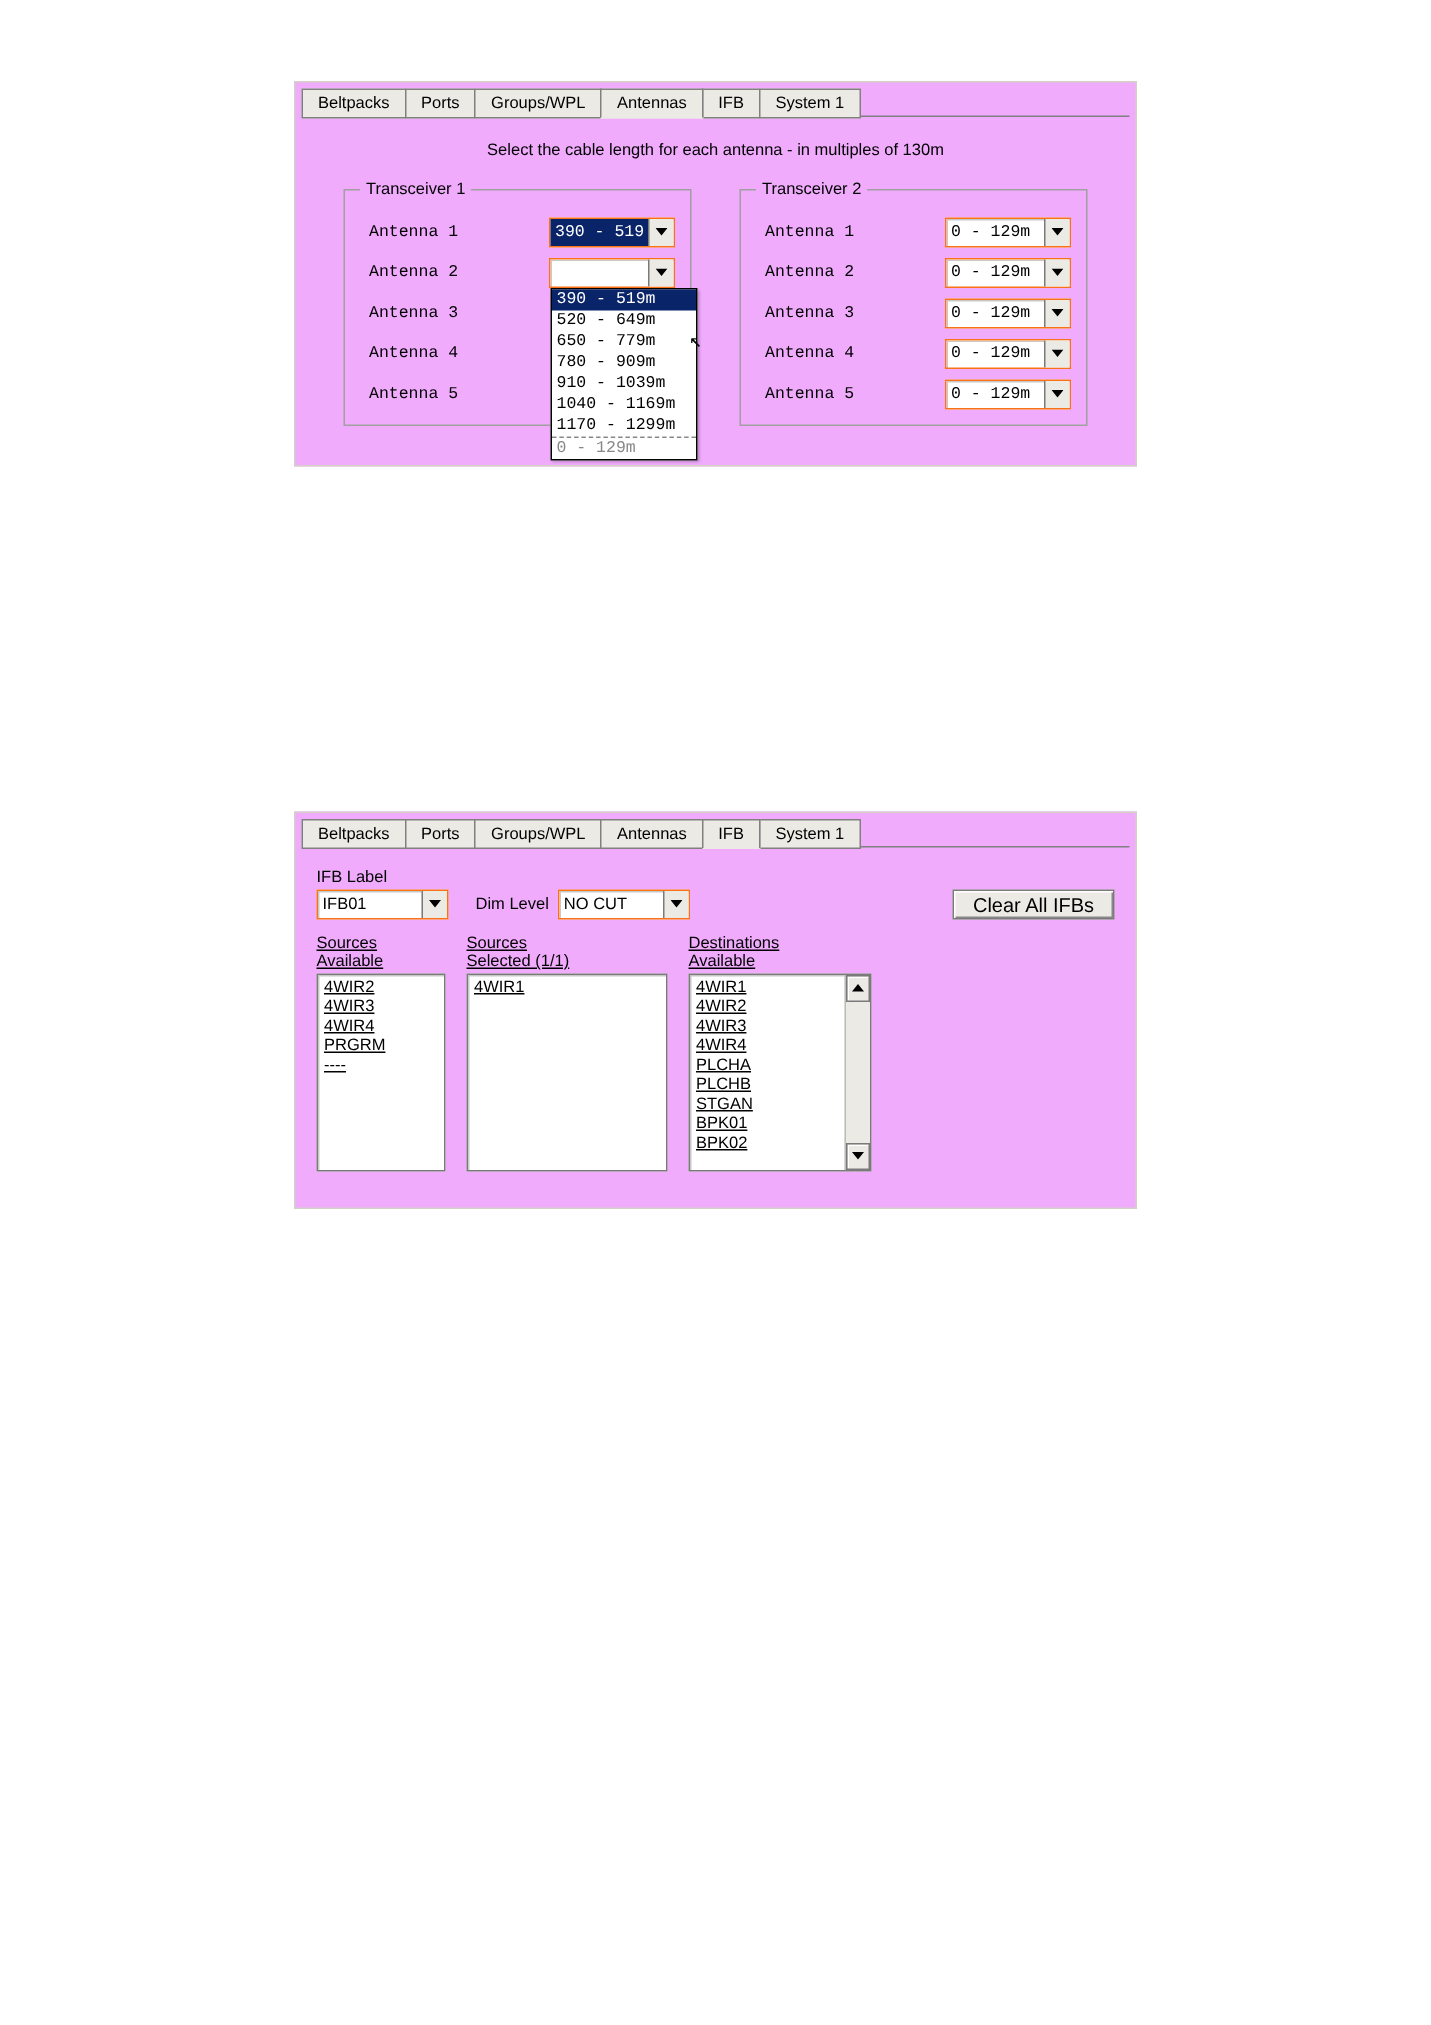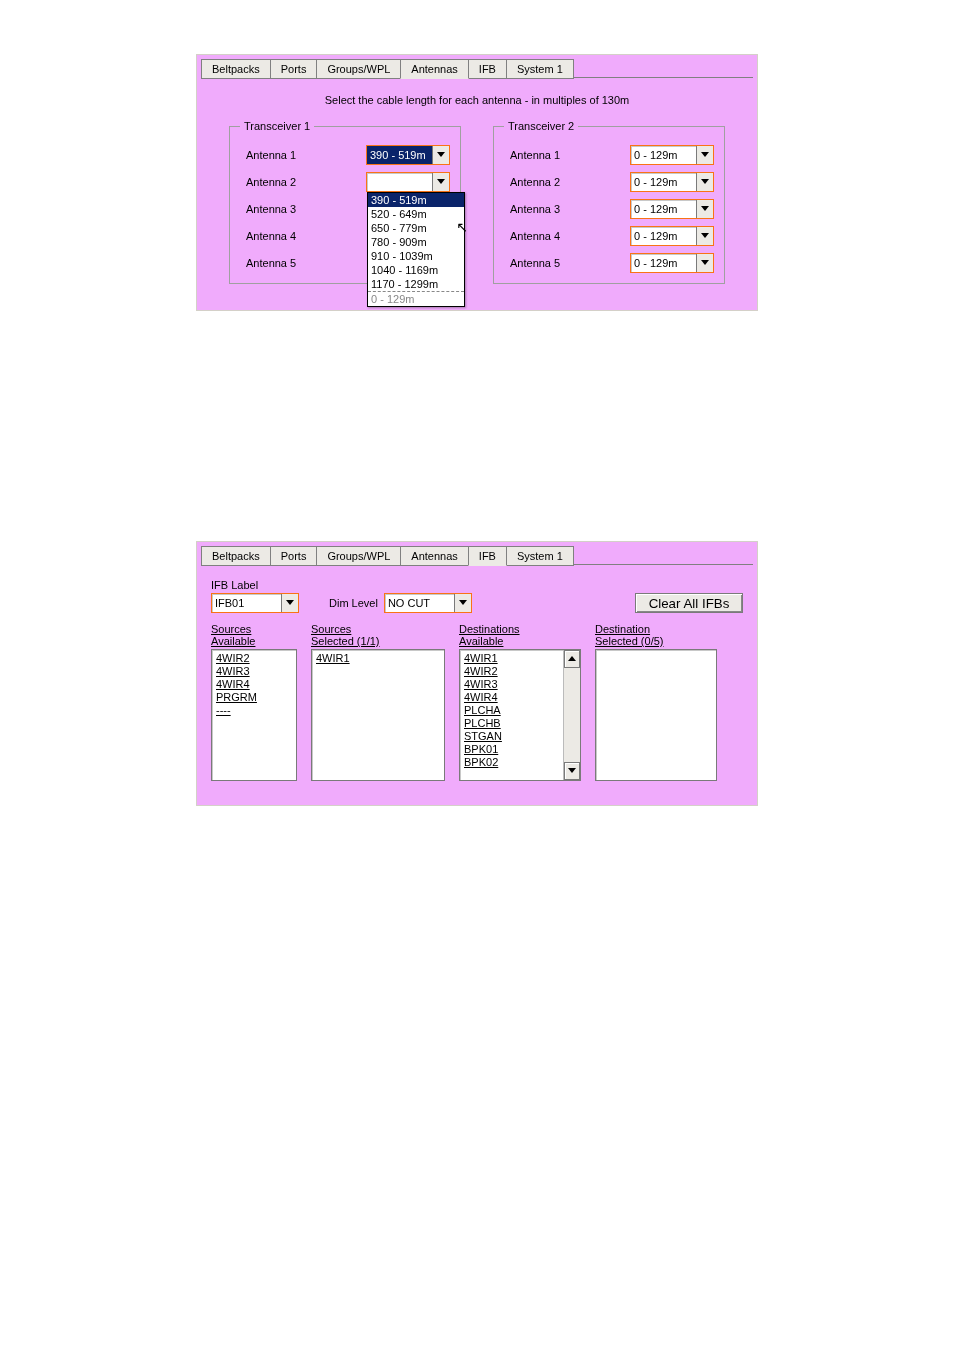--- a/index.html
+++ b/index.html
@@ -66,20 +66,21 @@
   }
   fieldset.xcvr legend {
     padding: 0 4px;
   }
   .row {
     display: flex;
     align-items: center;
     justify-content: space-between;
     margin: 7px 0 0 6px;
     gap: 8px;
+    font-family: Liberation Mono, monospace;
   }
   .combo {
     display: flex;
     align-items: stretch;
     height: 18px;
     width: 82px;
     background: #fff;
     border: 1px solid #f97316;
     box-shadow: inset 1px 1px 0 #c8c8c8;
   }
@@ -128,21 +129,21 @@
     position: absolute;
     right: -4px; top: 26px;
     font-size: 14px; color: #000;
     pointer-events:none;
   }
   
   .combo.sel input { background:#0a246a; color:#fff; }
 
   
   .ifb-content { padding: 10px 14px 6px 14px; display:flex; flex-direction:column; gap:4px; }
-  .ifb-row1 { display:flex; align-items:flex-end; gap:30px; }
+  .ifb-row1 { display:flex; align-items:flex-end; gap:18px; }
   .lbl-col { display:flex; flex-direction:column; gap:2px; }
   .wide-combo { width:86px; }
   .dim-combo { width:86px; }
   .push-right { margin-left:auto;margin-top:18px; }
   .winbtn {
     height:20px; min-width:108px;
     background:#eceae5;
     border:1px solid #7a7a7a;
     box-shadow: inset 1px 1px 0 #fff, inset -1px -1px 0 #888;
     padding:1px 10px;
@@ -392,22 +393,17 @@
             <div class="scroll-track"></div>
             <div class="scroll-btn">
                 <svg width="8" height="6">
                   <polygon points="0,0 8,0 4,5" fill="#000"></polygon>
                 </svg>
               </div>
           </div>
         </div>
       </div>
 
-      <div class="col">
-        <span style="white-space:pre">Destination
-Selected (0/5)</span>
-        <div class="listbox w-110"></div>
-      </div>
     </div>
   </div>
 </div>
 
 <div style="height:260px"></div>
 
 </body></html>

